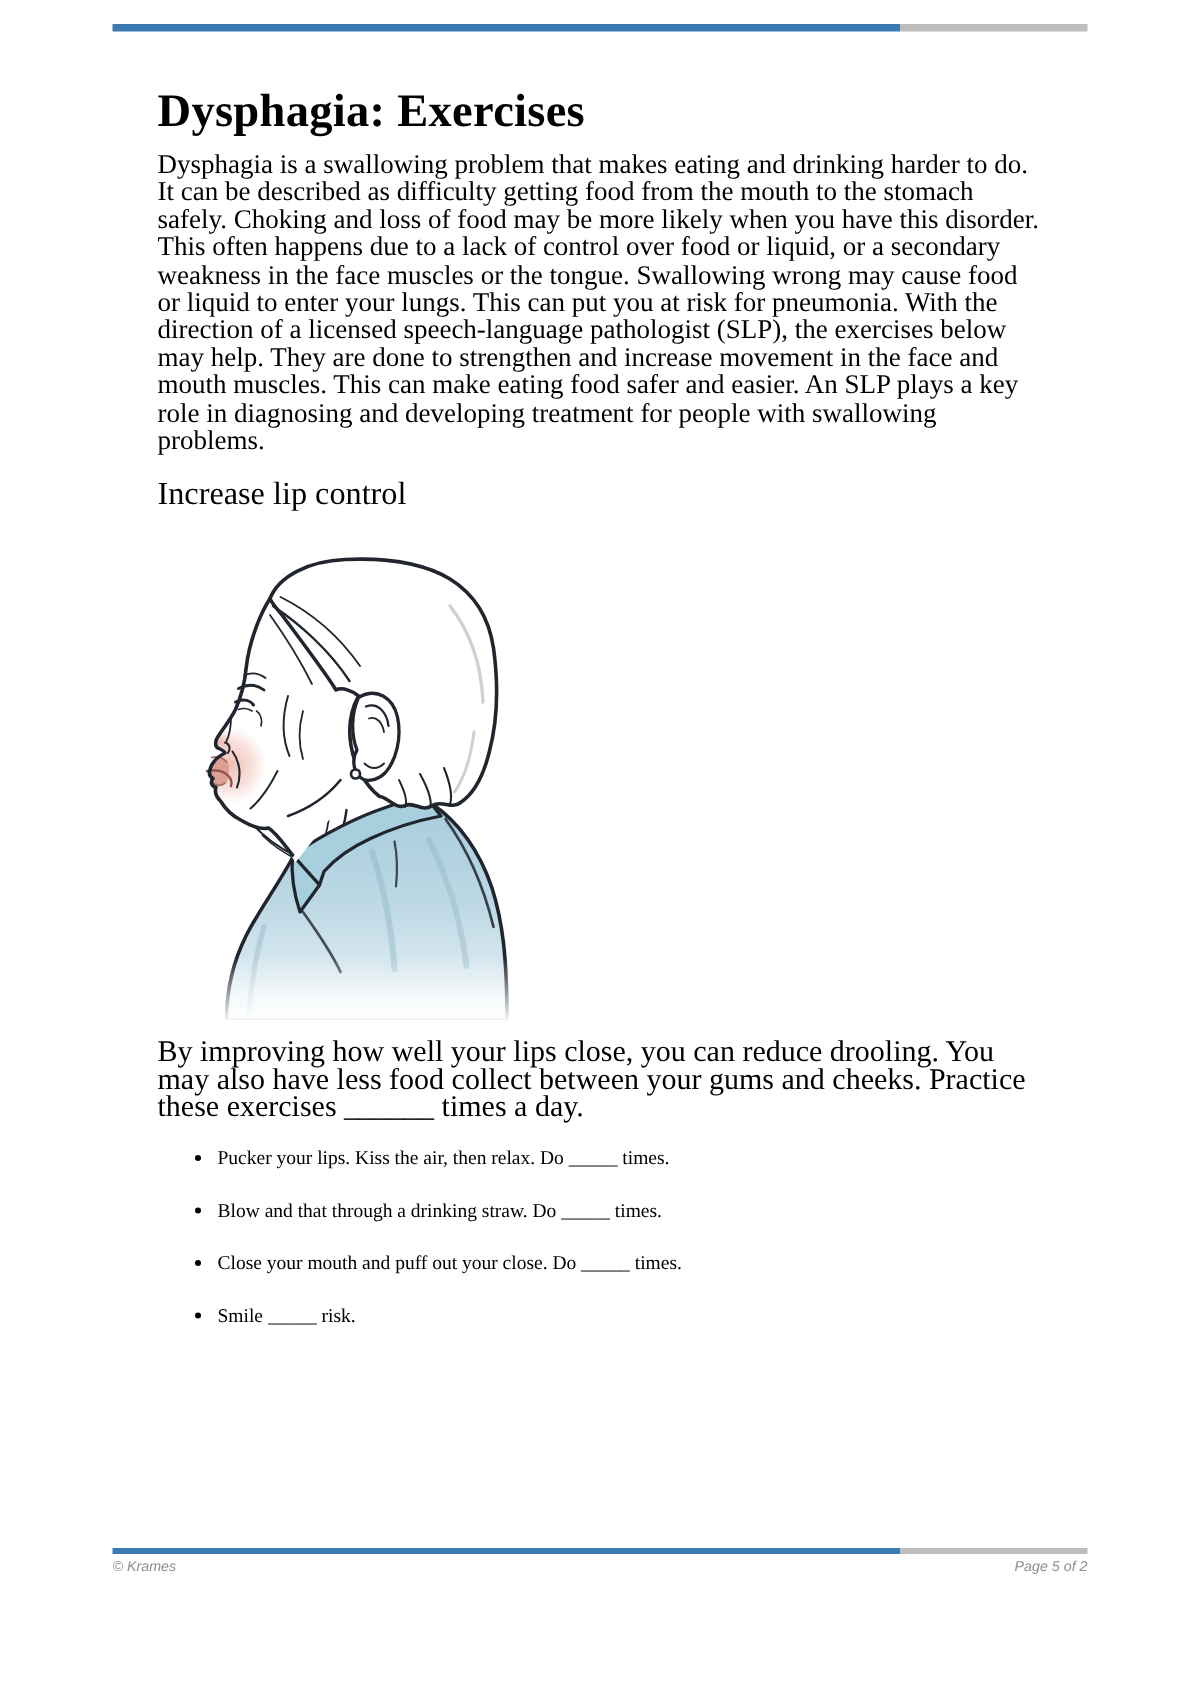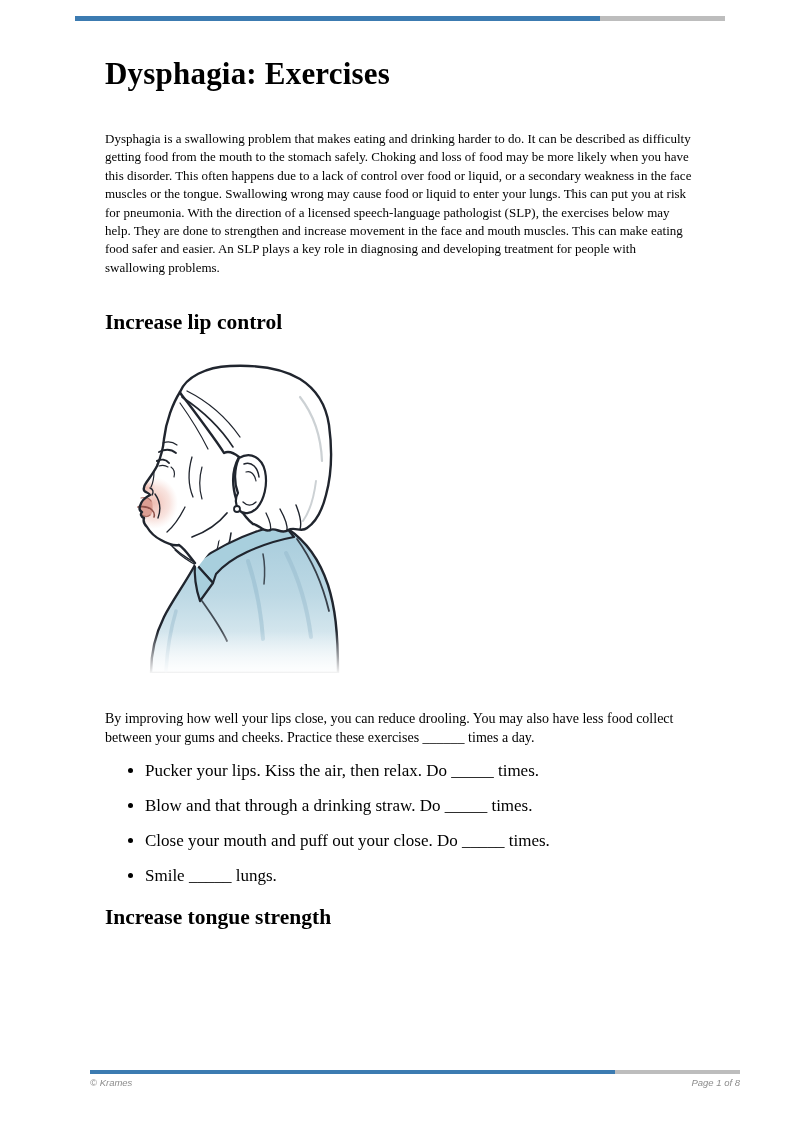--- a/index.html
+++ b/index.html
@@ -12,31 +12,31 @@
   .top-rule { position:absolute; left:75px; top:16px; width:650px; height:5px; display:flex; }
   .rule-blue { width:525px; height:100%; background:#3c7bb1; }
   .rule-gray { flex:1; height:100%; background:#bdbdbd; }
 
   .content { position:absolute; left:105px; top:0; width:590px; }
 
   h1.doc-title {
     font-size:31px; line-height:36px; font-weight:bold;
     margin:56px 0 0 0; letter-spacing:0.2px;
   }
-  p.body-text { font-size:13px; line-height:18.4px; margin:38px 0 0 0; }
-  h2.section-heading { font-size:21.5px; line-height:26px; font-weight:bold; margin:32px 0 0 0; }
+  p.body-text { font-size:18px; line-height:18.4px; margin:8px 0 0 0; }
+  h2.section-heading { font-size:21.5px; line-height:26px; font-weight:normal; margin:14px 0 0 0; }
   figure.illustration { margin:26px 0 0 25px; padding:0; width:260px; height:312px; }
-  p.lip-par { font-size:14px; line-height:18.4px; margin:37px 0 0 0; }
+  p.lip-par { font-size:20px; line-height:18.4px; margin:12px 0 0 0; }
   ul.exercise-list { margin:15px 0 0 0; padding:0 0 0 40px; list-style:disc outside; }
-  ul.exercise-list li { font-size:17px; line-height:18.4px; margin:0 0 16.6px 0; }
+  ul.exercise-list li { font-size:13px; line-height:18.4px; margin:0 0 16.6px 0; }
   ul.exercise-list li:last-child { margin-bottom:0; }
   h2.tongue-heading { margin-top:19px; }
 
   
-  .footer { position:absolute; left:75px; top:1070px; width:650px;margin-left:15px; }
+  .footer { position:absolute; left:75px; top:1032px; width:650px; }
   .footer-rule { display:flex; height:4px; }
   .footer-row {
     display:flex; justify-content:space-between; margin-top:3px;
     font-family:"Liberation Sans", sans-serif; font-style:italic;
     font-size:9.5px; color:#8c8c8c;
   }
 </style>
 </head>
 <body>
 
@@ -134,28 +134,27 @@
       <rect x="0" y="270" width="260" height="42" fill="url(#fadeG)"></rect>
     </svg>
   </figure>
 
   <p class="body-text lip-par">By improving how well your lips close, you can reduce drooling. You may also have less food collect between your gums and cheeks. Practice these exercises ______ times a day.</p>
 
   <ul class="exercise-list">
     <li>Pucker your lips. Kiss the air, then relax. Do _____ times.</li>
     <li>Blow and that through a drinking straw. Do _____ times.</li>
     <li>Close your mouth and puff out your close. Do _____ times.</li>
-    <li>Smile _____ lungs.</li>
+    <li>Smile _____ risk.</li>
   </ul>
 
-  <h2 class="section-heading tongue-heading">Increase tongue strength</h2>
 </main>
 
 <footer class="footer">
   <div class="footer-rule">
     <div class="rule-blue"></div>
     <div class="rule-gray"></div>
   </div>
   <div class="footer-row">
     <span>© Krames</span>
-    <span>Page 1 of 8</span>
+    <span>Page 5 of 2</span>
   </div>
 </footer>
 
 </body></html>

